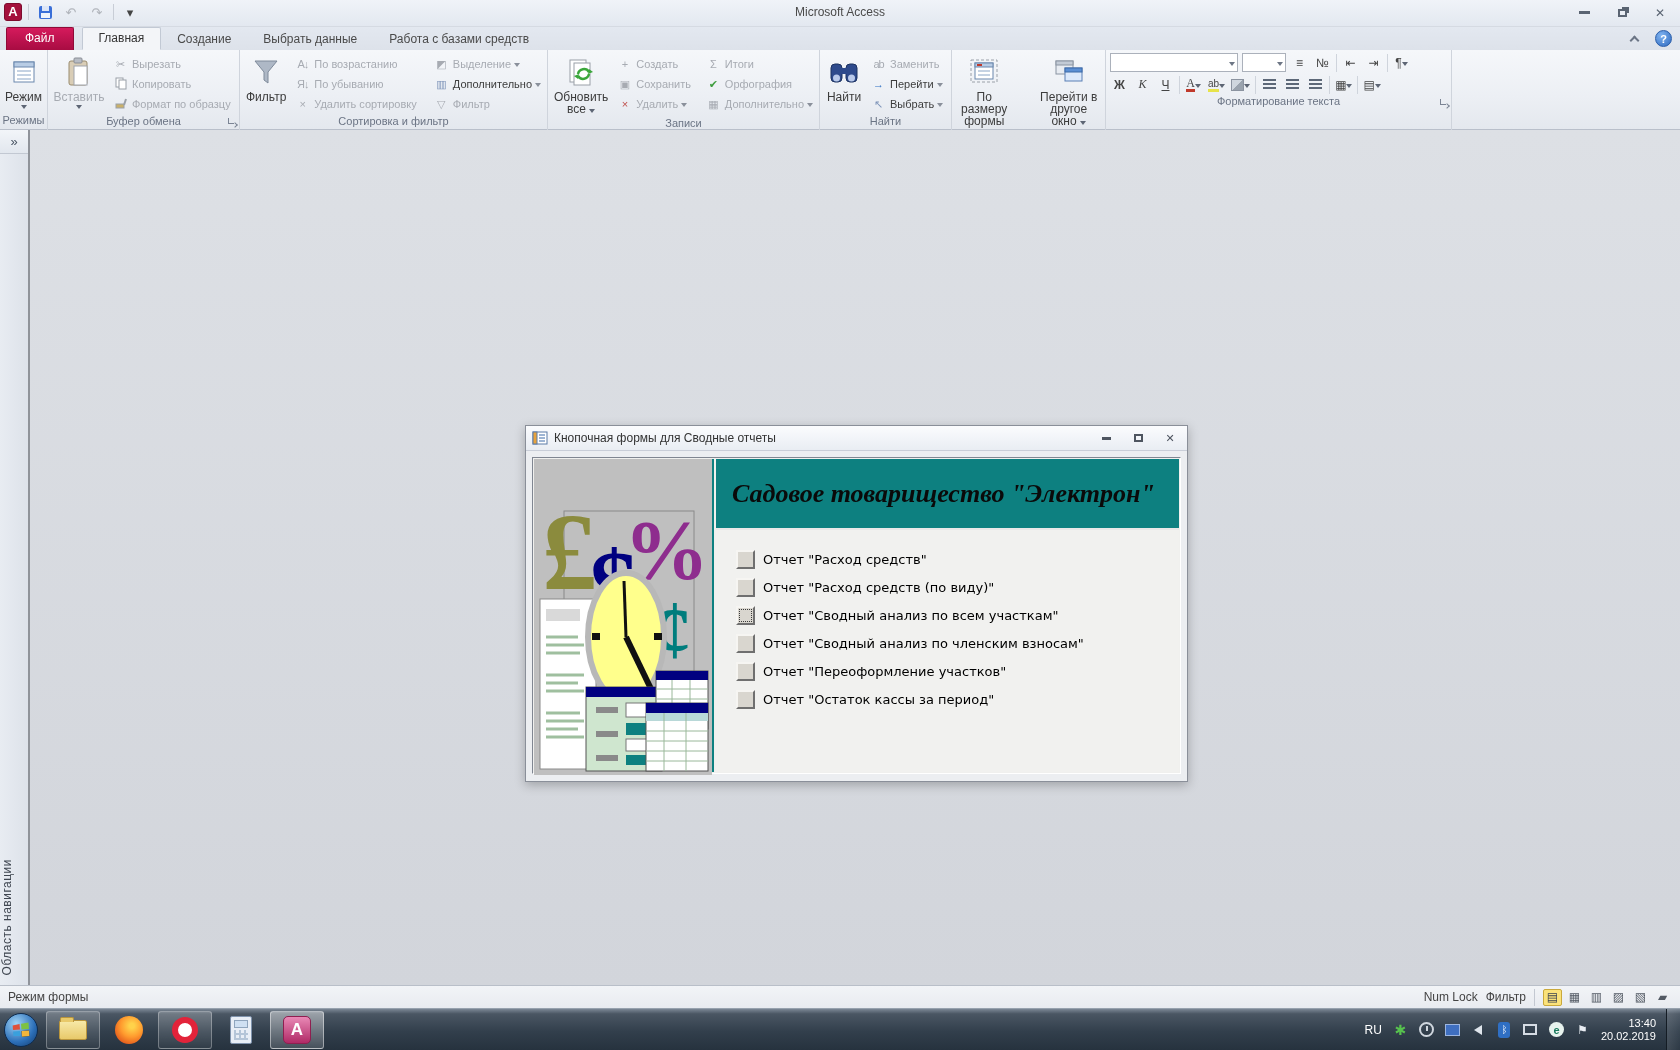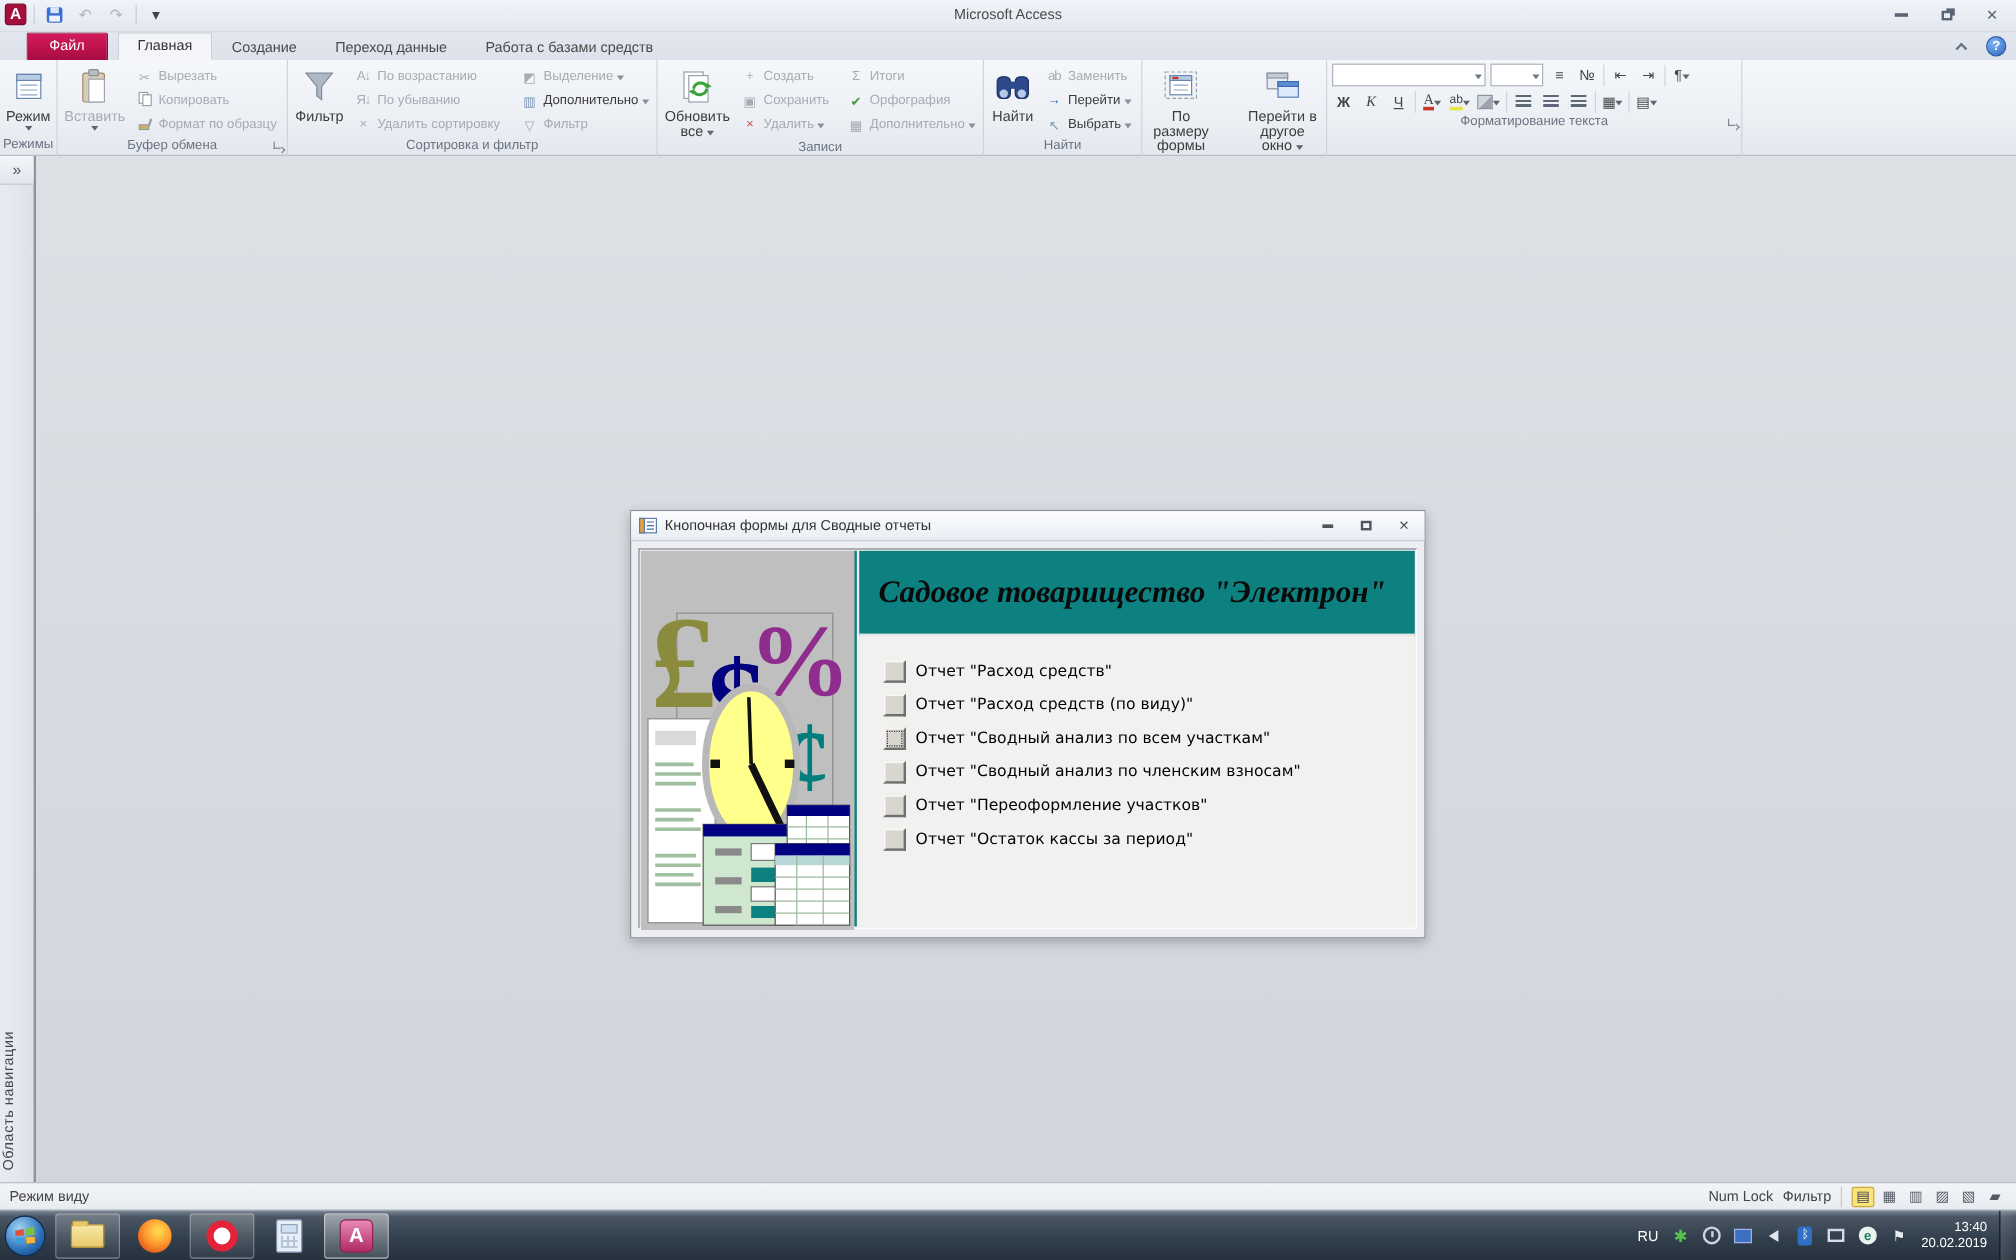--- a/index.html
+++ b/index.html
@@ -22,21 +22,21 @@
   .floppy:after { content:""; position:absolute; left:2px; bottom:1px; width:9px; height:5px; background:#eef3fb; }
   .title-text { position:absolute; left:0; right:0; top:5px; text-align:center; font-size:12px; color:#4a4a4a; }
   .win-controls { position:absolute; right:6px; top:4px; display:flex; gap:10px; }
   .wc { width:28px; height:17px; display:flex; align-items:center; justify-content:center; color:#5a6472; font-size:12px; }
   .wc-min i { display:block; width:11px; height:3px; background:#5a6472; }
   .wc-restore i { display:block; width:9px; height:8px; border:2px solid #5a6472; box-shadow:3px -3px 0 -1px #5a6472; }
 
   
   .tabrow { position:absolute; left:0; top:27px; width:1680px; height:23px;
     background:linear-gradient(180deg,#e3e8f0,#dde2ea); }
-  .tabs { position:absolute; left:16px; top:0; display:flex; height:23px; align-items:flex-end; }
+  .tabs { position:absolute; left:0; top:0; display:flex; height:23px; align-items:flex-end; }
   .tab { padding:3px 16px 4px; font-size:12px; color:#4a4a4a; }
   .tab-file { background:linear-gradient(180deg,#d51a5c,#a80c42); color:#fff; border:1px solid #8f0a37;
     border-bottom:none; margin-left:6px; margin-right:8px; padding:3px 18px 5px; border-radius:2px 2px 0 0; }
   .tab-active { background:#f3f5f8; border:1px solid #c2c9d4; border-bottom:1px solid #f3f5f8;
     border-radius:2px 2px 0 0; color:#333; }
   .tabrow-right { position:absolute; right:8px; top:3px; display:flex; gap:12px; align-items:center; }
   .chev-up { width:16px; height:16px; position:relative; }
   .chev-up i { position:absolute; left:4px; top:6px; width:7px; height:7px; border-left:2px solid #6b7585;
     border-top:2px solid #6b7585; transform:rotate(45deg); }
   .help-btn { width:17px; height:17px; border-radius:50%; background:radial-gradient(circle at 35% 30%,#7fb3f0,#2f6ac0);
@@ -211,21 +211,21 @@
           <span>✕</span>
         </div>
     </div>
   </div>
 
   <div class="tabrow">
     <div class="tabs">
       <div class="tab tab-file">Файл</div>
       <div class="tab tab-active">Главная</div>
       <div class="tab">Создание</div>
-      <div class="tab">Переход данные</div>
+      <div class="tab">Выбрать данные</div>
       <div class="tab">Работа с базами средств</div>
     </div>
     <div class="tabrow-right">
       <div class="chev-up">
           <i></i>
         </div>
       <div class="help-btn">?</div>
     </div>
   </div>
 
@@ -657,21 +657,21 @@
               <span class="sb-btn"></span>
               <span class="sb-label">Отчет "Остаток кассы за период"</span>
             </div>
           </div>
         </div>
       </div>
     </div>
   </div>
 
   <div class="statusbar">
-    <div class="sb-mode">Режим виду</div>
+    <div class="sb-mode">Режим формы</div>
     <div class="sb-right">
       <span>Num Lock</span>
       <span>Фильтр</span>
       <div class="view-icons">
         <div class="vic active">▤</div>
         <div class="vic">▦</div>
         <div class="vic">▥</div>
         <div class="vic">▨</div>
         <div class="vic">▧</div>
         <div class="vic">▰</div>

